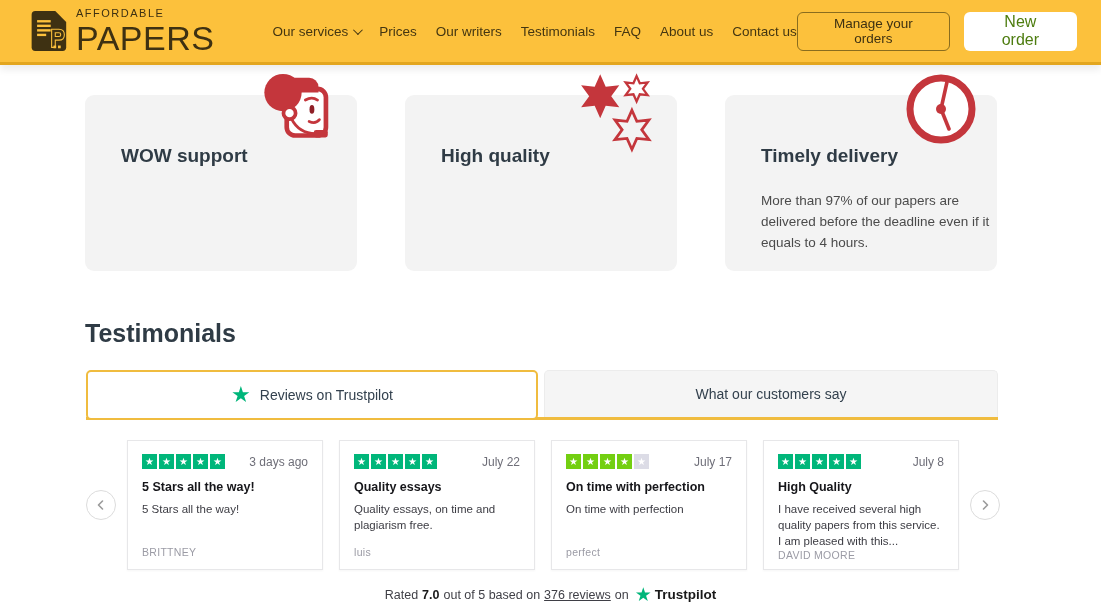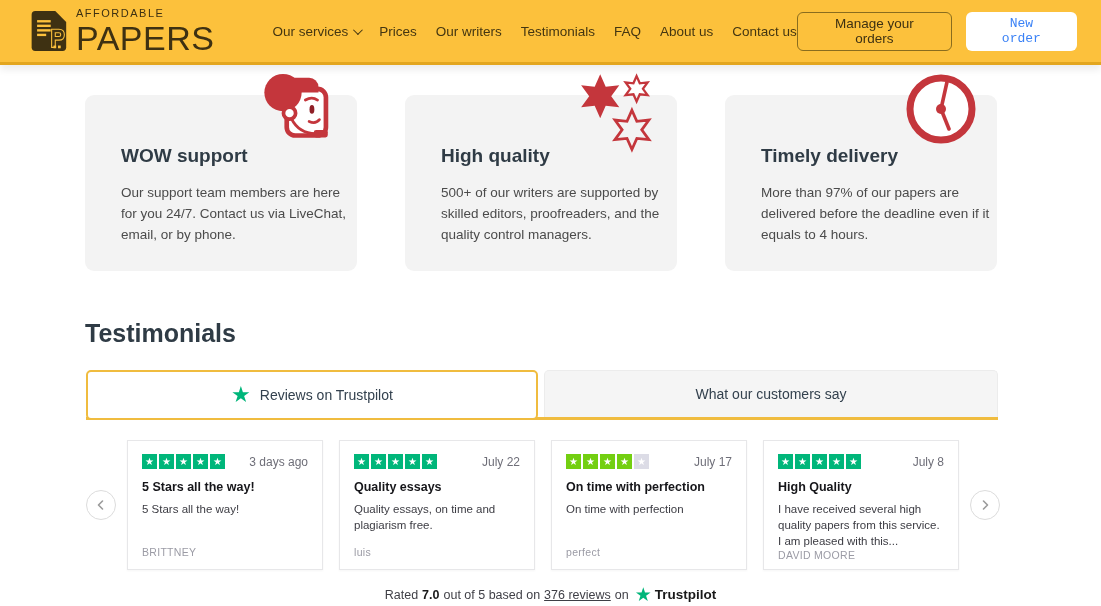--- a/index.html
+++ b/index.html
@@ -16,28 +16,28 @@
   .logo-line1 { font-size:11px; letter-spacing:1.5px; font-weight:400; margin-bottom:2px; }
   .logo-line2 { font-size:34px; font-weight:400; letter-spacing:0.5px; }
   nav { display:flex; align-items:center; gap:19px; margin-left:58px; }
   .nav-link { font-size:13.5px; color:#443611; text-decoration:none; cursor:pointer; white-space:nowrap; display:flex; align-items:center; gap:5px; }
   .caret { width:7px; height:7px; border-right:1.5px solid #443611; border-bottom:1.5px solid #443611;
            transform:rotate(45deg) translateY(-2px); display:inline-block; }
   .header-actions { margin-left:auto; display:flex; align-items:flex-end; gap:14px; }
   .btn-outline { background:transparent; border:1px solid #8A6D1E; border-radius:6px; height:39px; padding:0 22px;
                  font-size:13.5px; color:#3E3112; font-family:inherit; cursor:pointer; }
   .btn-white { background:#fff; border:none; border-radius:6px; height:39px; padding:0 24px;
-               font-size:13px; color:#3b82f6; font-family:Liberation Mono, monospace; cursor:pointer; }
+               font-size:16px; color:#4d7c0f; font-family:Liberation Sans, sans-serif; cursor:pointer; }
 
   
   .features { display:flex; gap:48px; width:913px; margin:30px 0 0 85px; }
   .feature-card { position:relative; width:272px; height:176px; background:#F3F3F3; border-radius:9px;
                   padding:50px 34px 0 36px; }
   .feature-icon { position:absolute; top:-24px; right:18px; }
-  .feature-title { font-size:19px; font-weight:700; color:#2F3B45; margin-bottom:16px; }
+  .feature-title { font-size:19px; font-weight:700; color:#2F3B45; margin-bottom:24px; }
   .feature-text { font-size:13.5px; color:#4B4B4B; line-height:1.55; width:236px; }
 
   
   .t-heading { font-size:25px; font-weight:700; color:#2F3B45; margin:48px 0 0 85px; }
   .tabs { display:flex; align-items:flex-end; gap:6px; width:912px; margin:22px 0 0 86px;
           border-bottom:3px solid #F0BC3F; }
   .tab { display:flex; align-items:center; justify-content:center; gap:9px; font-size:14px; color:#33414E; cursor:pointer; }
   .tab.active { flex:0 0 452px; height:50px; background:#fff; border:2px solid #F0BC3F; border-radius:5px;
                 margin-bottom:-3px; position:relative; z-index:2; }
   .tab.inactive { flex:1; height:47px; background:#F5F5F5; border:1px solid #ECECEC; border-bottom:none; border-radius:5px 5px 0 0; }
@@ -118,33 +118,31 @@
           <path d="M30 6 h28 a10 10 0 0 1 10 10 v6 h-38 z" fill="#C4363C"></path>
           <ellipse cx="61" cy="40" rx="2.6" ry="4.6" fill="#8F1F26"></ellipse>
           <path d="M54 30 q7 -4 13 0" fill="none" stroke="#C4363C" stroke-width="3" stroke-linecap="round"></path>
           <path d="M58 53 q7 3 11 -2" fill="none" stroke="#C4363C" stroke-width="3" stroke-linecap="round"></path>
           <circle cx="37" cy="44" r="6.5" fill="#fff" stroke="#C4363C" stroke-width="4"></circle>
           <path d="M39 50 q8 16 26 16" fill="none" stroke="#C4363C" stroke-width="3"></path>
           <rect x="63" y="62" width="15" height="8" rx="2.5" fill="#C4363C"></rect>
         </svg>
       </div>
       <div class="feature-title">WOW support</div>
-      <div class="feature-text">Our support team members are here for you 24/7. Contact us via LiveChat, email, or by phone.</div>
     </div>
 
     <div class="feature-card">
       <div class="feature-icon">
         <svg width="84" height="86" viewBox="0 0 90 92">
           <polygon points="0,-20 5,-8.66 17.32,-10 10,0 17.32,10 5,8.66 0,20 -5,8.66 -17.32,10 -10,0 -17.32,-10 -5,-8.66" transform="translate(27,27) scale(1.18)" fill="#C4363C"></polygon>
           <polygon points="0,-20 5,-8.66 17.32,-10 10,0 17.32,10 5,8.66 0,20 -5,8.66 -17.32,10 -10,0 -17.32,-10 -5,-8.66" transform="translate(66,19) scale(0.68)" fill="none" stroke="#C4363C" stroke-width="3.6"></polygon>
           <polygon points="0,-20 5,-8.66 17.32,-10 10,0 17.32,10 5,8.66 0,20 -5,8.66 -17.32,10 -10,0 -17.32,-10 -5,-8.66" transform="translate(61,63) scale(1.05)" fill="none" stroke="#C4363C" stroke-width="2.8"></polygon>
         </svg>
       </div>
       <div class="feature-title">High quality</div>
-      <div class="feature-text">500+ of our writers are supported by skilled editors, proofreaders, and the quality control managers.</div>
     </div>
 
     <div class="feature-card">
       <div class="feature-icon">
         <svg width="76" height="76" viewBox="0 0 76 76">
           <circle cx="38" cy="38" r="31" fill="#fff" stroke="#C4363C" stroke-width="7"></circle>
           <line x1="38" y1="38" x2="44" y2="11" stroke="#C4363C" stroke-width="3.6" stroke-linecap="round"></line>
           <line x1="38" y1="38" x2="46" y2="58" stroke="#C4363C" stroke-width="3.6" stroke-linecap="round"></line>
           <circle cx="38" cy="38" r="5" fill="#C4363C"></circle>
         </svg>

